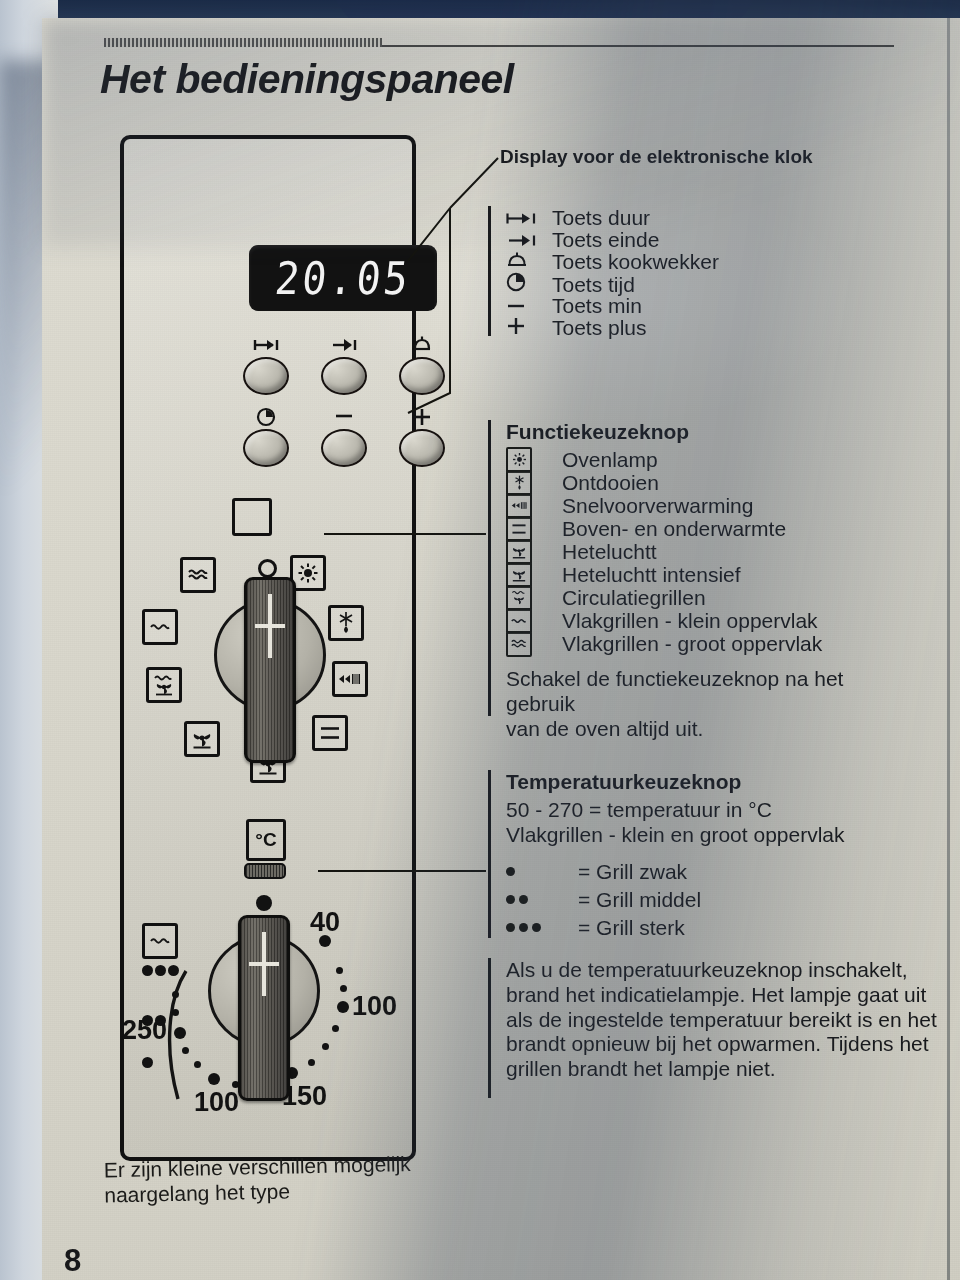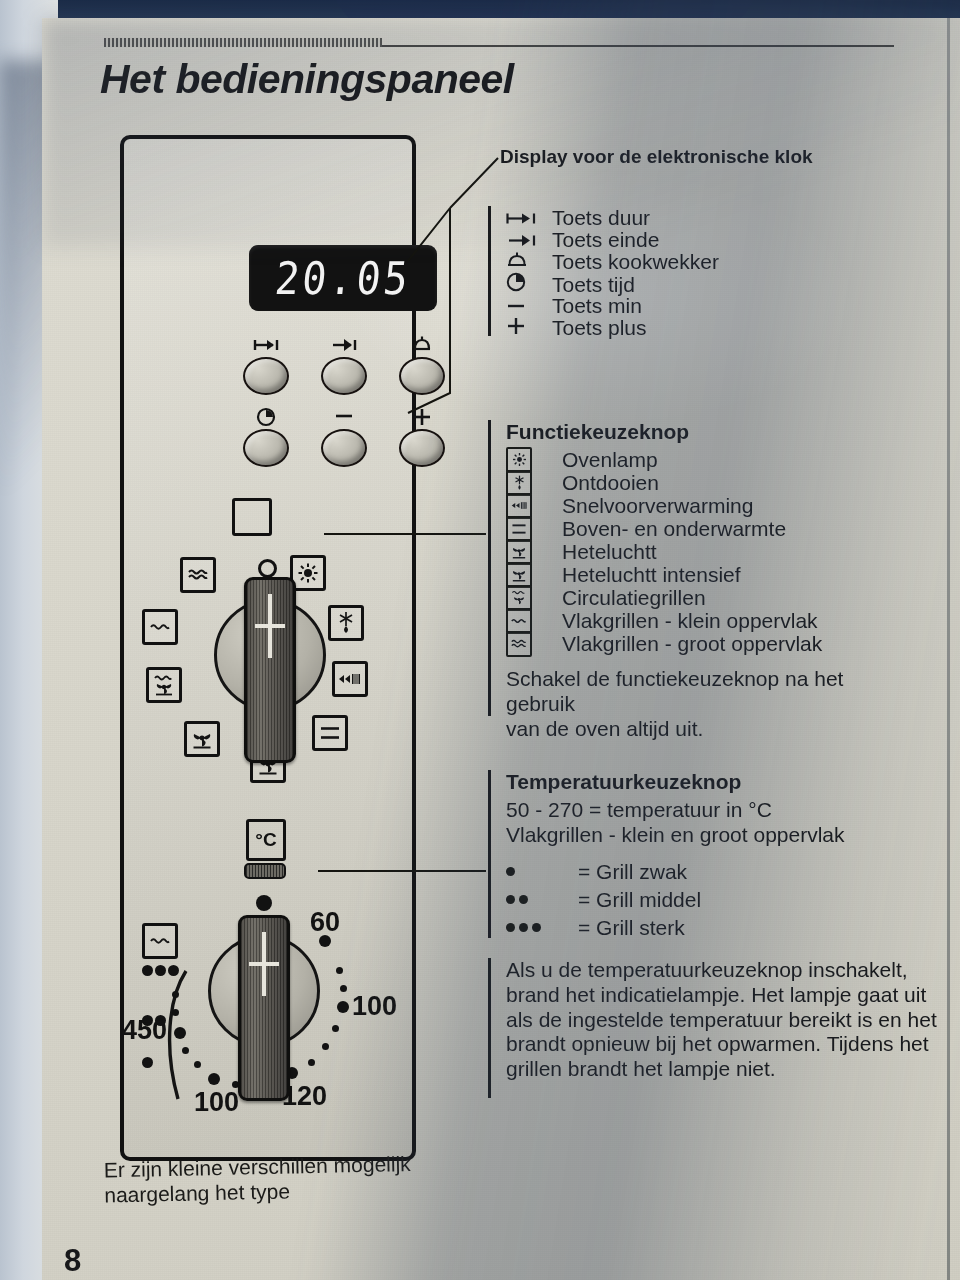--- a/index.html
+++ b/index.html
@@ -386,25 +386,25 @@
         <div class="pip" style="left:144px;top:258px;width:7px;height:7px;"></div>
         <div class="pip" style="left:126px;top:262px;width:7px;height:7px;"></div>
         <div class="pip" style="left:108px;top:262px;width:7px;height:7px;"></div>
         <div class="pip" style="left:84px;top:254px;width:12px;height:12px;"></div>
         <div class="pip" style="left:70px;top:242px;width:7px;height:7px;"></div>
         <div class="pip" style="left:58px;top:228px;width:7px;height:7px;"></div>
         <div class="pip" style="left:50px;top:208px;width:12px;height:12px;"></div>
         <div class="pip" style="left:48px;top:190px;width:7px;height:7px;"></div>
         <div class="pip" style="left:48px;top:172px;width:7px;height:7px;"></div>
 
-        <div class="scale-lbl" style="left:186px;top:88px;">60</div>
+        <div class="scale-lbl" style="left:186px;top:88px;">40</div>
         <div class="scale-lbl" style="left:228px;top:172px;">100</div>
-        <div class="scale-lbl" style="left:158px;top:262px;">120</div>
+        <div class="scale-lbl" style="left:158px;top:262px;">150</div>
         <div class="scale-lbl" style="left:70px;top:268px;">100</div>
-        <div class="scale-lbl" style="left:-2px;top:196px;">450</div>
+        <div class="scale-lbl" style="left:-2px;top:196px;">250</div>
 
         <div class="knob-disc" style="left:84px;top:116px;"></div>
         <div class="knob-lever" style="left:114px;top:96px;">
           <div class="knob-mark"></div>
           <div class="knob-mark-cross"></div>
         </div>
       </div>
     </div>
 
     <svg style="position:absolute;left:0;top:0;width:918px;height:1262px;pointer-events:none;">

